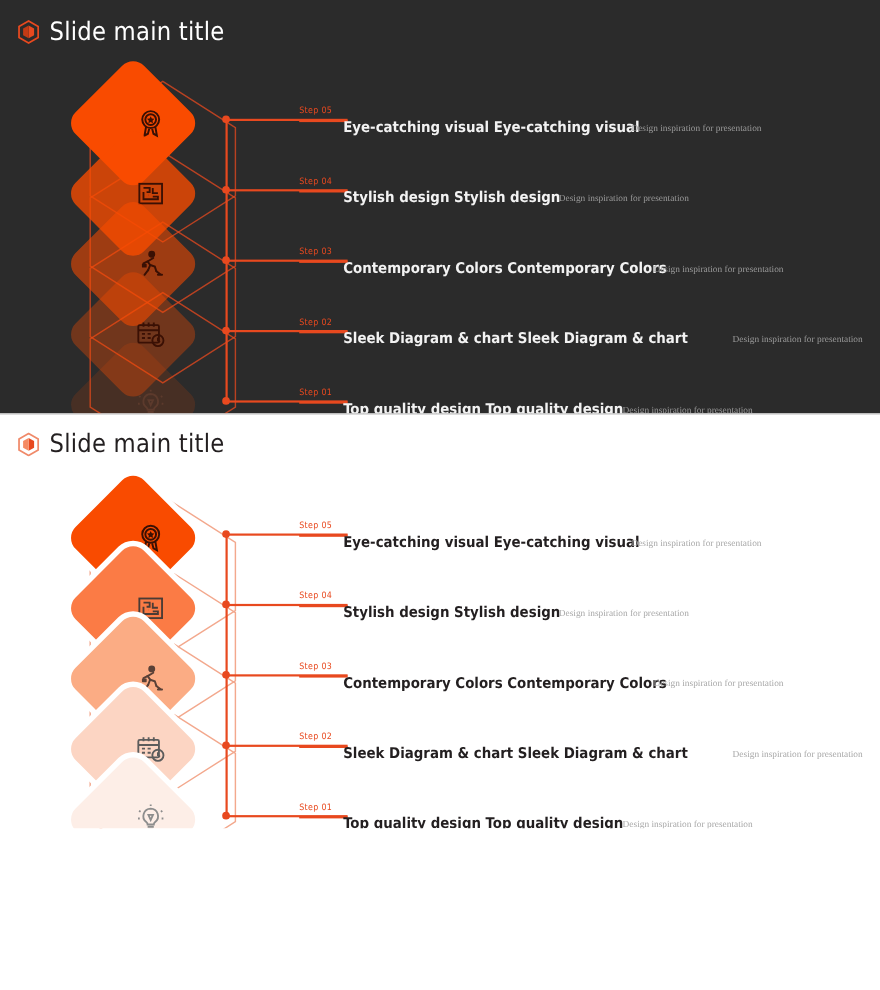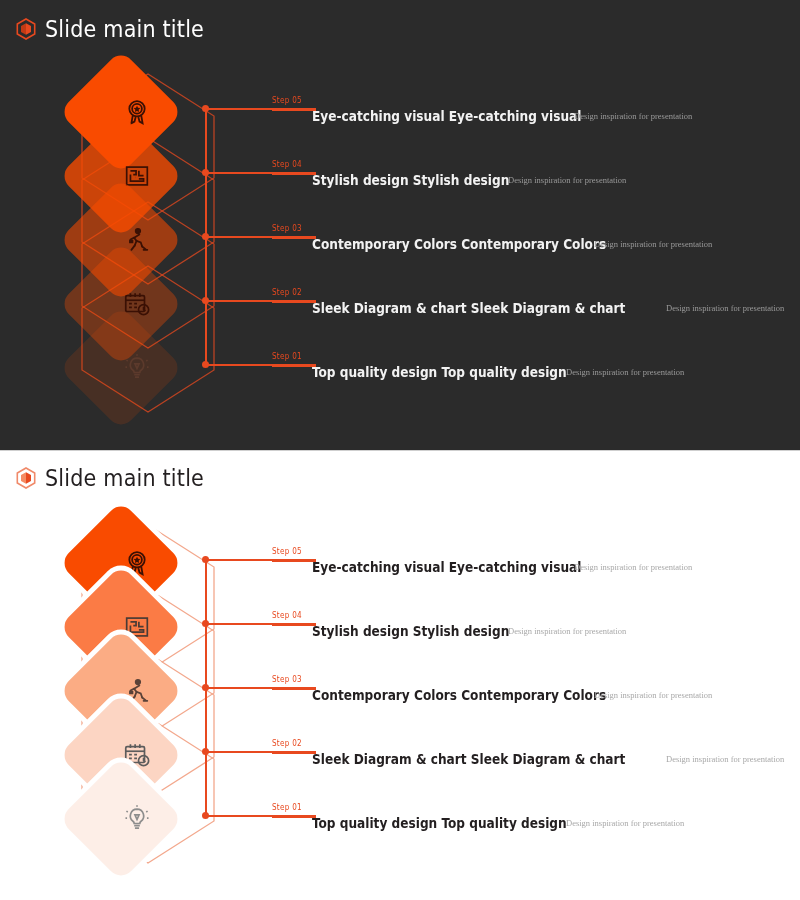--- a/index.html
+++ b/index.html
@@ -2,21 +2,21 @@
 <html><head>
 <meta charset="utf-8">
 <style>
   html,body{margin:0;padding:0;}
   body{
     width:800px;height:900px;
     font-family:"Liberation Sans", sans-serif;
     background:#ffffff;
     overflow:hidden;
   }
-  .slide{position:relative;width:800px;height:450px;overflow:hidden;}
+  .slide{position:relative;width:800px;height:376px;overflow:hidden;}
   .slide.dark{background:#2b2b2b;}
   .slide.light{background:#ffffff;border-top:1px solid #cfcfcf;}
 
   
   .title-row{position:absolute;left:16px;top:16px;display:flex;align-items:center;gap:9px;}
   .hex-bullet{width:20px;height:22px;position:relative;flex:0 0 auto;}
   .hex-bullet svg{display:block;}
   .slide-title{
     font-size:23px;letter-spacing:.2px;font-weight:400;
     font-family:"DejaVu Sans Condensed","Liberation Sans",sans-serif;

